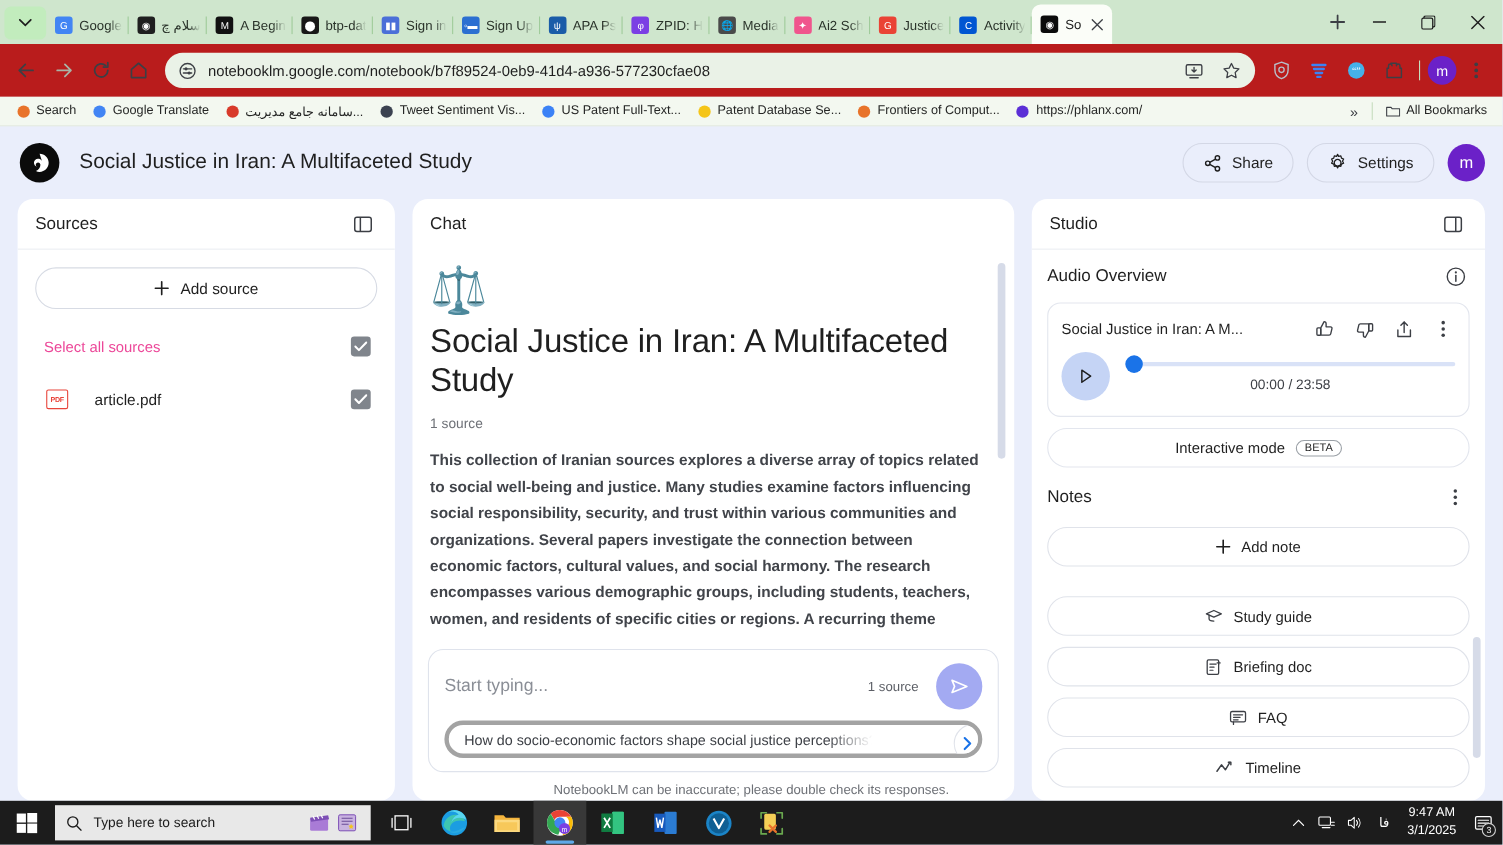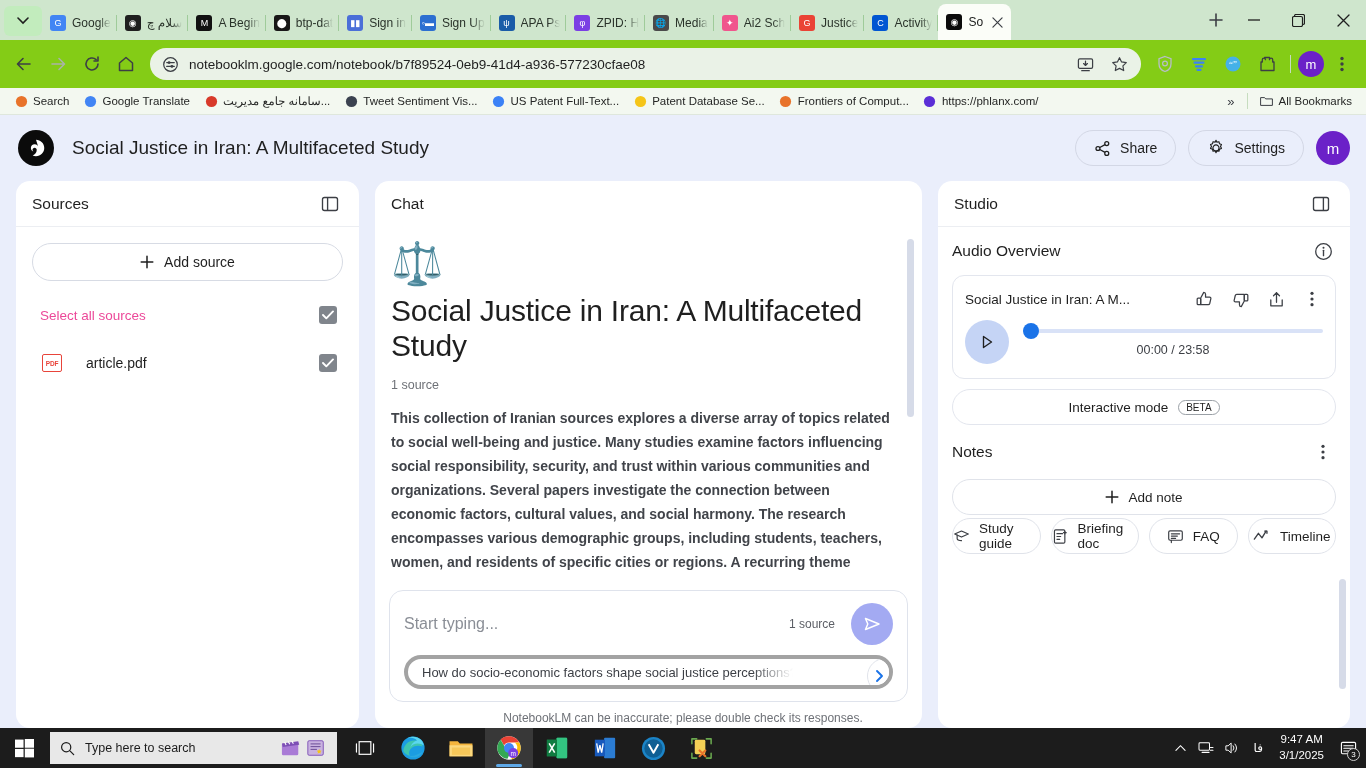--- a/index.html
+++ b/index.html
@@ -52,21 +52,21 @@
     width: 16px; height: 16px; flex: 0 0 16px; border-radius: 3px;
     display: flex; align-items: center; justify-content: center;
     font-size: 9px; color: #fff; overflow: hidden;
   }
   .tab-close { width: 16px; height: 16px; flex: 0 0 16px; display:flex;align-items:center;justify-content:center; }
   .newtab { width: 30px; height: 30px; margin: 0 0 5px 6px; display:flex;align-items:center;justify-content:center; flex:0 0 auto;}
   .wincontrols { display: flex; align-items: center; margin-left: auto; height: 40px; flex: 0 0 auto;}
   .wc { width: 45px; height: 34px; display:flex;align-items:center;justify-content:center; }
 
   .toolbar {
-    height: 48px; background: #84cc16;
+    height: 48px; background: #b91c1c;
     display: flex; align-items: center; padding: 0 8px; gap: 2px;
   }
   .tb-ico { width: 32px; height: 32px; border-radius: 50%; display:flex;align-items:center;justify-content:center; flex:0 0 auto;}
   .omnibox {
     flex: 1 1 auto; height: 32px; background: #eaf2e7;
     border-radius: 16px; display: flex; align-items: center;
     padding: 0 6px 0 12px; margin: 0 6px; min-width: 0;
   }
   .omni-url { font-size: 13.5px; color: #1f1f1f; margin-left: 10px; flex:1 1 auto; white-space: nowrap; overflow: hidden;}
   .omni-actions { display:flex; align-items:center; gap:2px; }
@@ -204,21 +204,21 @@
     display:flex;align-items:center;justify-content:center; gap:10px;
     font-size: 13.5px; color:#1f1f1f; cursor:pointer;
   }
   .beta { border:1px solid #9aa0a6; border-radius:9px; font-size:10px; padding:1px 7px; color:#1f1f1f;}
 
   .note-btn {
     height: 36px; border:1px solid #e0e3ea; border-radius:18px;
     display:flex;align-items:center;justify-content:center;gap:9px;
     font-size:13.5px;color:#1f1f1f;cursor:pointer;
   }
-  .note-grid { display:grid; grid-template-columns: 1fr 1fr 1fr 1fr; gap: 10px; margin-top:3px; }
+  .note-grid { display:grid; grid-template-columns: 1fr; gap: 10px; margin-top:27px; }
   .note-item { display:flex; gap: 12px; margin-top: 14px; align-items:flex-start; }
   .note-ico {
     width:22px;height:24px;border:2px solid #f9c22e;border-radius:3px;flex:0 0 auto;
     display:flex;flex-direction:column;justify-content:center;gap:2.5px;padding:0 4px;
   }
   .note-ico i { display:block; height:2px; background:#f9c22e; border-radius:1px;}
   .note-ico i:nth-child(2){width:70%;}
   .note-t { font-size:13.5px; font-weight:700; color:#1f1f1f; white-space:nowrap; overflow:hidden;}
   .note-s { font-size:13px; color:#5c5f66; margin-top:2px; white-space:nowrap; overflow:hidden;}
   .studio-sb { position:absolute; right:4px; top:58px; width:7px; height:110px; border-radius:4px; background:#d6dbe8; }

